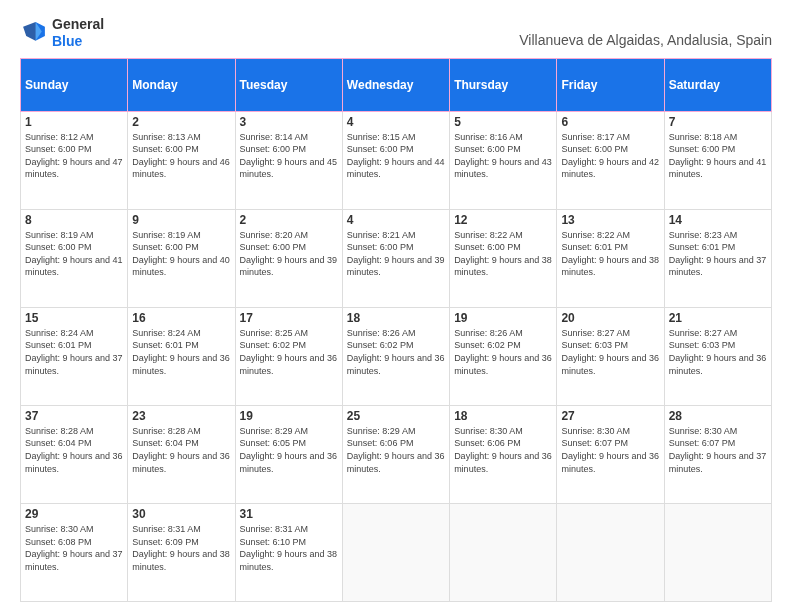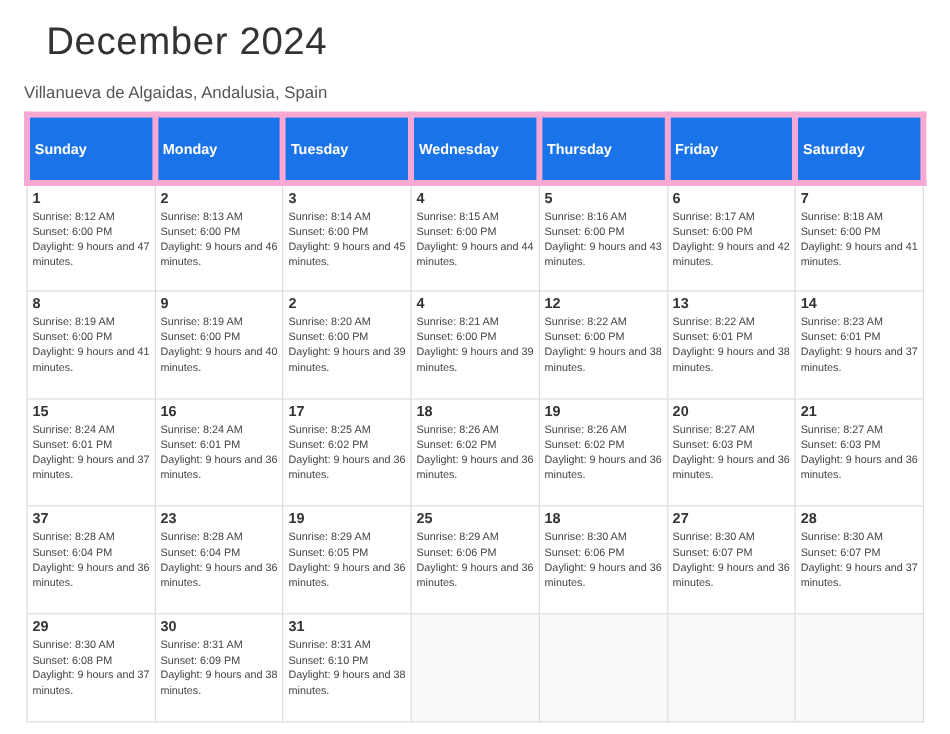--- a/index.html
+++ b/index.html
@@ -60,21 +60,21 @@
       flex: 1;
       table-layout: fixed;
     }
     .calendar th {
       background-color: #1a73e8;
       color: #fff;
       font-size: 12px;
       font-weight: 600;
       padding: 19px 4px;
       text-align: left;
-      border: 5px solid #f9a8d4;
+      border: 1px solid #f9a8d4;
     }
     .calendar td {
       vertical-align: top;
       border: 1px solid #ddd;
       padding: 3px 4px;
       font-size: 9.5px;
       color: #444;
       background: #fff;
       height: 80px;
     }
@@ -93,22 +93,32 @@
       color: #444;
       line-height: 1.4;
       margin-top: 32px;
     }
   </style>
 </head>
 <body>
 
 <div class="page">
   <div class="header">
+    <div class="logo">
+      <svg class="logo-icon" viewBox="0 0 36 36">
+        <polygon points="20,4 32,10 32,22 20,28" fill="#1a73e8"></polygon>
+        <polygon points="20,4 28,16 20,28 12,16" fill="#4da3f5"></polygon>
+        <polygon points="4,10 20,4 20,28 8,22" fill="#2d5fa8"></polygon>
+      </svg>
+      <div class="logo-text">
+        <span class="general">General</span>
+        <span class="blue">Blue</span>
+      </div>
+    </div>
     <div class="title-block">
-      <div class="month-title">December 2024</div>
       <div class="location-title">Villanueva de Algaidas, Andalusia, Spain</div>
     </div>
   </div>
 
   <table class="calendar">
     <thead>
       <tr>
       <th>Sunday</th>
           <th>Monday</th>
           <th>Tuesday</th>

